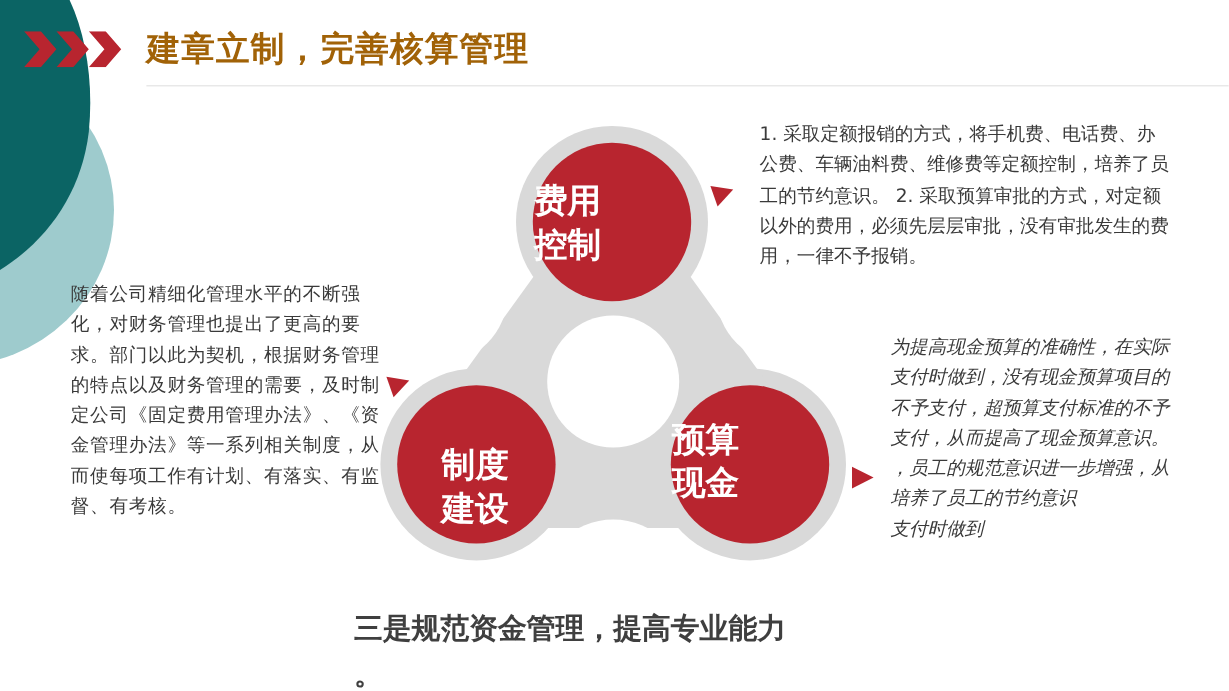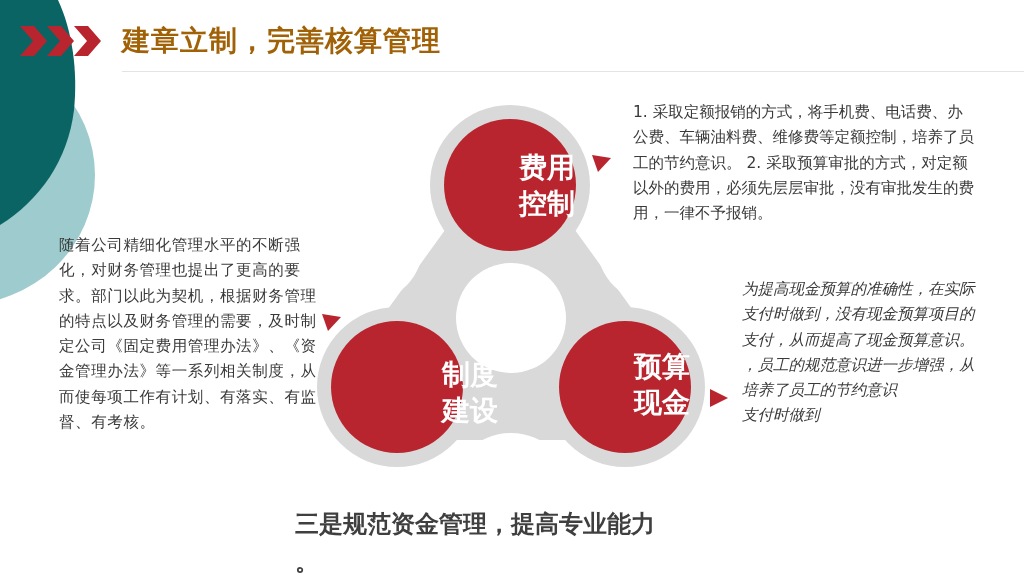--- a/index.html
+++ b/index.html
@@ -5,21 +5,21 @@
   html,body{margin:0;padding:0;}
   body{width:1024px;height:576px;position:relative;overflow:hidden;background:#ffffff;font-family:"DejaVu Sans","Liberation Sans",sans-serif;}
   .bg-shape{position:absolute;}
   .title{position:absolute;left:122px;top:22px;font-size:28px;font-weight:bold;color:#a16207;letter-spacing:1px;white-space:nowrap;}
   .title-line{position:absolute;left:122px;top:71px;width:902px;height:1px;background:#e3e3e3;}
   .chev{position:absolute;top:26px;left:20px;}
   .txt{position:absolute;font-size:15.5px;line-height:25.3px;color:#3a3a3a;}
   #t-top{left:633px;top:100px;width:345px;}
   #t-left{left:59px;top:233px;width:262px;letter-spacing:0.6px;}
   #t-right{left:742px;top:277px;width:265px;font-style:italic;}
-  .circle-label{position:absolute;color:#fff;font-weight:bold;font-size:28px;line-height:36px;text-align:right;width:130px;}
+  .circle-label{position:absolute;color:#fff;font-weight:bold;font-size:28px;line-height:36px;text-align:left;width:130px;}
   .bottom-heading{position:absolute;left:295px;top:505px;font-size:24px;font-weight:bold;color:#3f3f3f;line-height:38px;width:430px;}
 </style>
 </head>
 <body>
 
 <svg class="bg-shape" width="140" height="320" style="left:0;top:0;" viewBox="0 0 140 320">
   <ellipse cx="-40" cy="175" rx="135" ry="130" fill="#9ecbcd"></ellipse>
   <path d="M0,0 L58,0 C72,30 78,70 74,110 C68,160 40,200 0,225 Z" fill="#0b6464"></path>
 </svg>
 
@@ -55,34 +55,35 @@
 
   <polygon points="592,155 611,158 598,172" fill="#b8252f"></polygon>
   <polygon points="322,314 341,317 328,331" fill="#b8252f"></polygon>
   <polygon points="710,389 728,398 710,407" fill="#b8252f"></polygon>
 </svg>
 
 <div class="circle-label" style="left:445px;top:150px;">
   <div>费用</div>
   <div>控制</div>
 </div>
-<div class="circle-label" style="left:332px;top:357px;padding-left:36px;">
+<div class="circle-label" style="left:332px;top:370px;padding-left:36px;">
   <div>制度</div>
   <div>建设</div>
 </div>
 <div class="circle-label" style="left:560px;top:349px;">
   <div>预算</div>
   <div>现金</div>
 </div>
 
 <div class="txt" id="t-top">1. 采取定额报销的方式，将手机费、电话费、办公费、车辆油料费、维修费等定额控制，培养了员工的节约意识。 2. 采取预算审批的方式，对定额以外的费用，必须先层层审批，没有审批发生的费用，一律不予报销。</div>
 <div class="txt" id="t-left">随着公司精细化管理水平的不断强化，对财务管理也提出了更高的要求。部门以此为契机，根据财务管理的特点以及财务管理的需要，及时制定公司《固定费用管理办法》、《资金管理办法》等一系列相关制度，从而使每项工作有计划、有落实、有监督、有考核。</div>
 <div class="txt" id="t-right">
   <div>为提高现金预算的准确性，在实际</div>
   <div>支付时做到，没有现金预算项目的</div>
+  <div>不予支付，超预算支付标准的不予</div>
   <div>支付，从而提高了现金预算意识。</div>
   <div>，员工的规范意识进一步增强，从</div>
   <div>培养了员工的节约意识</div>
   <div>支付时做到</div>
 </div>
 
 <div class="bottom-heading">
   <div>三是规范资金管理，提高专业能力</div>
   <div>。</div>
 </div>

